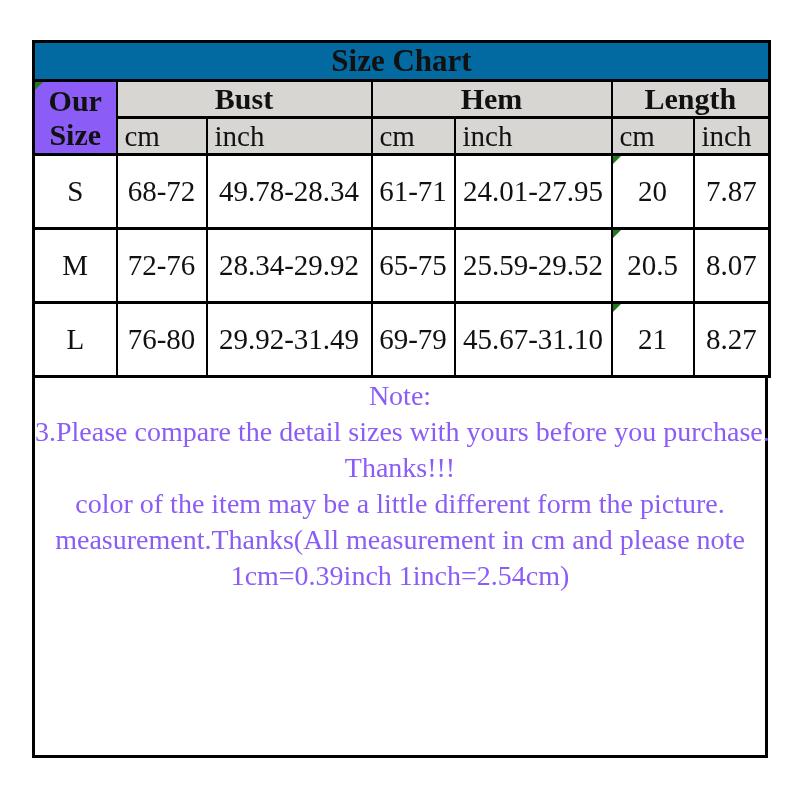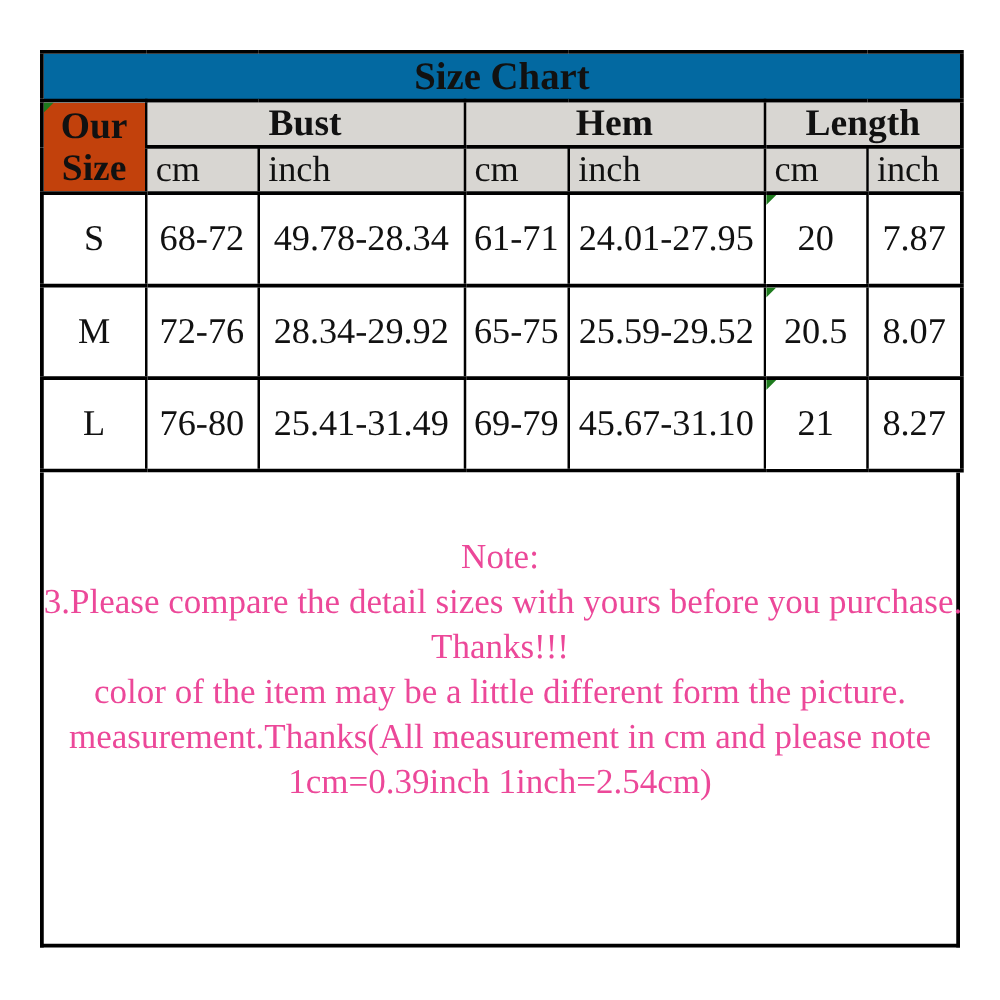--- a/index.html
+++ b/index.html
@@ -45,21 +45,21 @@
     text-align: center;
   }
   .group-row th {
     height: 32px;
     background: #d8d6d2;
     font-weight: bold;
     font-size: 30px;
     text-align: center;
   }
   th.our-size {
-    background: #c2410c;
+    background: #8b5cf6;
     font-weight: bold;
     font-size: 30px;
     text-align: center;
     line-height: 34px;
   }
   .unit-row th {
     height: 34px;
     background: #d8d6d2;
     font-size: 29px;
     text-align: left;
@@ -85,24 +85,23 @@
     border-right: 8px solid transparent;
   }
   .note {
     box-sizing: border-box;
     width: 736px;
     height: 380px;
     border: 3px solid #000;
     border-top: none;
     background: #ffffff;
     text-align: center;
-    color: #ec4899;
+    color: #8b5cf6;
     font-size: 28px;
     line-height: 36px;
-    padding-top: 50px;
   }
   .note .line {
     white-space: nowrap;
   }
 </style>
 </head>
 <body>
 
 <div class="canvas">
   <div class="sheet">
@@ -149,21 +148,21 @@
           <td>72-76</td>
           <td>28.34-29.92</td>
           <td>65-75</td>
           <td>25.59-29.52</td>
           <td class="tri">20.5</td>
           <td>8.07</td>
         </tr>
         <tr class="data-row">
           <td>L</td>
           <td>76-80</td>
-          <td>25.41-31.49</td>
+          <td>29.92-31.49</td>
           <td>69-79</td>
           <td>45.67-31.10</td>
           <td class="tri">21</td>
           <td>8.27</td>
         </tr>
       </tbody>
     </table>
 
     <div class="note">
       <div class="line">Note:</div>

